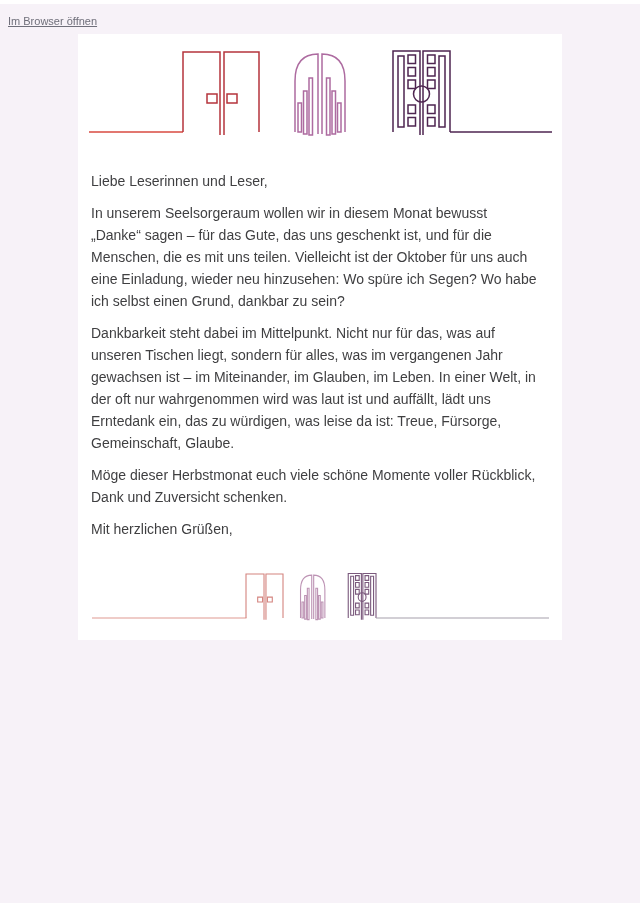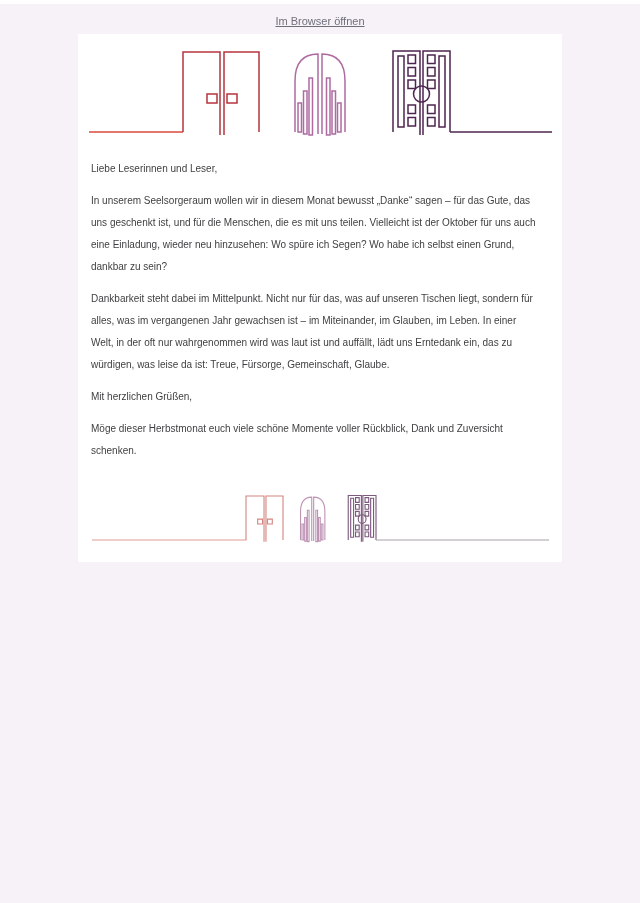--- a/index.html
+++ b/index.html
@@ -9,21 +9,21 @@
     --door-purple-light:#7b5a7d; --baseline-gray:#a5a0ab;
   }
   *{box-sizing:border-box;}
   html,body{margin:0;padding:0;}
   body{
     width:640px;height:903px;overflow:hidden;
     background:var(--page-bg);
     font-family:"Liberation Sans",sans-serif;
   }
   .top-strip{height:4px;background:#ffffff;}
-  .browser-link-row{text-align:center;padding:7px 17px 5px;}
+  .browser-link-row{text-align:left;padding:7px 8px 5px;}
   .browser-link{
     color:var(--link-color);font-size:11px;line-height:13px;
     text-decoration:underline;cursor:pointer;
   }
   .card{
     width:484px;margin:0 auto;background:var(--card-bg);
     padding:16px 0 18px;
   }
   .illu{display:block;}
   .illu :is(path,rect,circle){
@@ -42,23 +42,23 @@
   .illu-top   .c3{stroke:var(--door-purple);}
   .illu-top   .cr{stroke:var(--door-purple);}
 
   .illu-bottom .cl{stroke:var(--door-salmon-line);}
   .illu-bottom .c1{stroke:var(--door-salmon);}
   .illu-bottom .c2{stroke:var(--door-mauve-light);}
   .illu-bottom .c3{stroke:var(--door-purple-light);}
   .illu-bottom .cr{stroke:var(--baseline-gray);}
 
   .letter{
-    margin:22px 24px 0 13px;
+    margin:34px 24px 0 13px;
     color:var(--text-color);
-    font-size:10px;line-height:22px;
+    font-size:14px;line-height:22px;
   }
   .letter p{margin:0 0 10px;}
   .letter p.signature{margin-bottom:0;}
 </style>
 </head>
 <body>
 
 <div class="top-strip"></div>
 
 <div class="browser-link-row">
@@ -101,22 +101,22 @@
       <rect class="c3" x="489" y="135" width="15" height="17"></rect>
       <circle class="c3" cx="477" cy="88" r="16"></circle>
     </g>
     <path class="cr" d="M724 164 H928"></path>
   </svg>
 
   <div class="letter">
     <p>Liebe Leserinnen und Leser,</p>
     <p>In unserem Seelsorgeraum wollen wir in diesem Monat bewusst „Danke“ sagen – für das Gute, das uns geschenkt ist, und für die Menschen, die es mit uns teilen. Vielleicht ist der Oktober für uns auch eine Einladung, wieder neu hinzusehen: Wo spüre ich Segen? Wo habe ich selbst einen Grund, dankbar zu sein?</p>
     <p>Dankbarkeit steht dabei im Mittelpunkt. Nicht nur für das, was auf unseren Tischen liegt, sondern für alles, was im vergangenen Jahr gewachsen ist – im Miteinander, im Glauben, im Leben. In einer Welt, in der oft nur wahrgenommen wird was laut ist und auffällt, lädt uns Erntedank ein, das zu würdigen, was leise da ist: Treue, Fürsorge, Gemeinschaft, Glaube.</p>
+    <p>Möge dieser Herbstmonat euch viele schöne Momente voller Rückblick, Dank und Zuversicht schenken.</p>
     <p>Mit herzlichen Grüßen,</p>
-    <p>Möge dieser Herbstmonat euch viele schöne Momente voller Rückblick, Dank und Zuversicht schenken.</p>
   </div>
 
   <svg class="illu illu-bottom" width="459" height="66" viewBox="0 40 918 132" xmlns="http://www.w3.org/2000/svg" aria-hidden="true">
     <path class="cl" d="M2 164 H311"></path>
     <g transform="translate(310,73.8) scale(0.4869,0.55)">
       <path class="c1" d="M0 164 L0 4 L74 4 L74 170"></path>
       <path class="c1" d="M82 170 L82 4 L152 4 L152 164"></path>
       <rect class="c1" x="48" y="88" width="20" height="18"></rect>
       <rect class="c1" x="88" y="88" width="20" height="18"></rect>
       <path class="c2" d="M224 164 L224 62 Q224 8 270 8 L270 168"></path>

